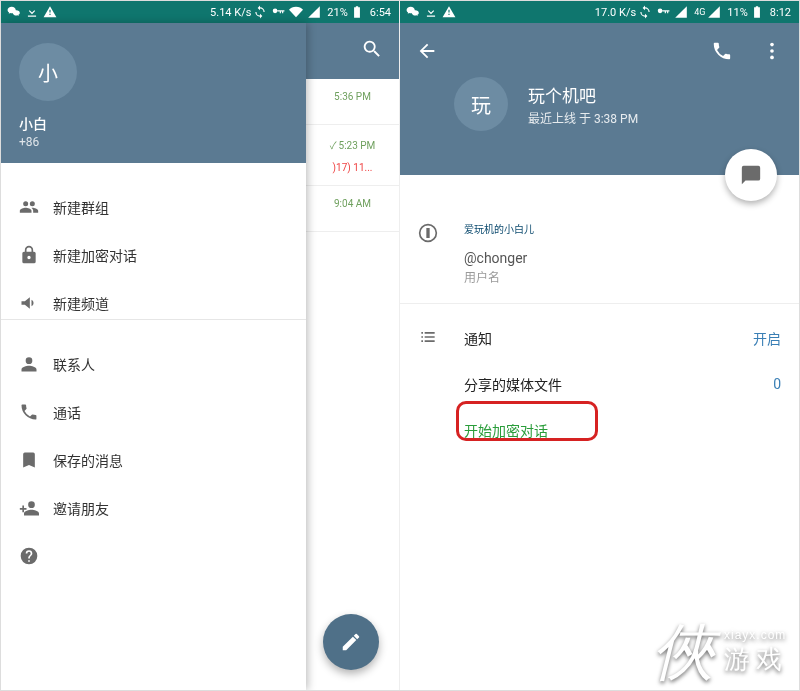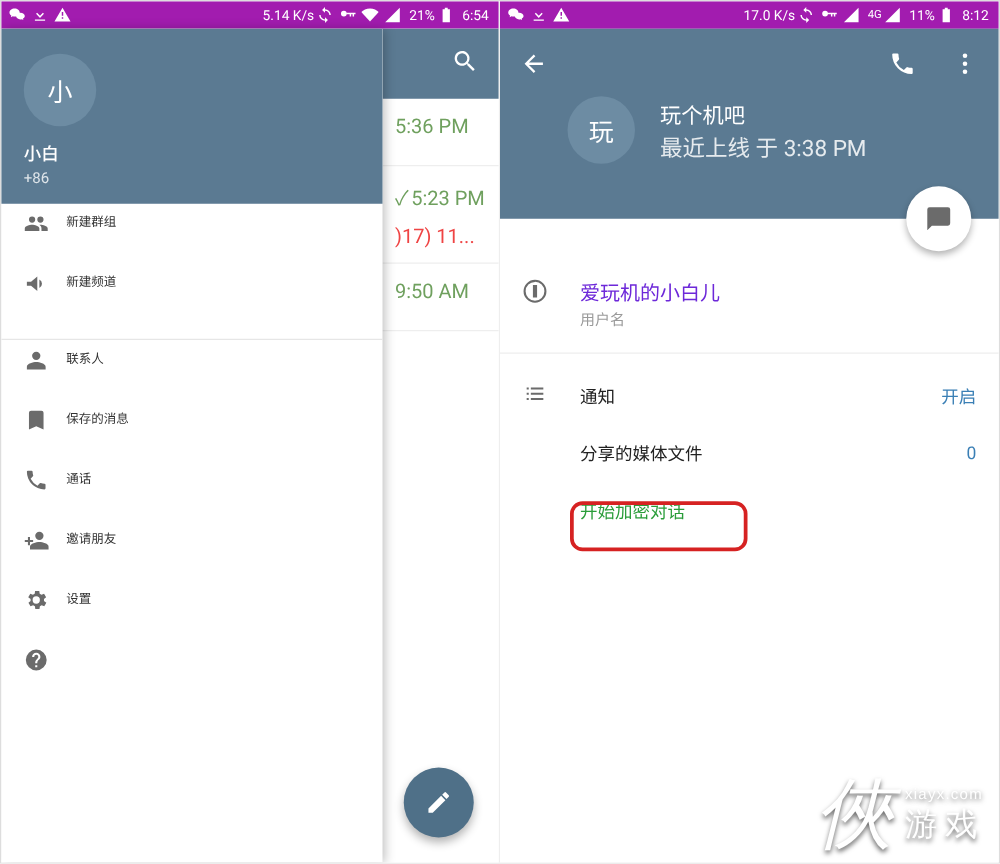--- a/index.html
+++ b/index.html
@@ -3,69 +3,69 @@
 <meta charset="utf-8">
 <style>
   * { box-sizing: border-box; margin: 0; padding: 0; }
   body { font-family: -apple-system, "Helvetica Neue", Roboto, "Noto Sans CJK SC", sans-serif; background: #fff; width: 800px; height: 691px; position: relative; overflow: hidden; }
   .container { display: flex; width: 800px; height: 691px; border: 1px solid #ddd; }
   .phone { position: relative; background: #fff; overflow: hidden; }
   .phone.left { width: 50%; border-right: 1px solid #eee; }
   .phone.right { width: 50%; }
 
   
-  .statusbar { height: 22px; background: #a21caf; color: #fff; display: flex; align-items: center; padding: 0 6px; font-size: 11px; }
+  .statusbar { height: 22px; background: #0f766e; color: #fff; display: flex; align-items: center; padding: 0 6px; font-size: 11px; }
   .statusbar .spacer { flex: 1; }
   .statusbar .ico { width: 14px; height: 14px; fill: #fff; margin-right: 4px; display: inline-block; vertical-align: middle; }
   .statusbar .txt { margin: 0 2px; }
 
   
   .drawer { width: 305px; background: #fff; position: relative; z-index: 2; height: calc(100% - 22px); box-shadow: 2px 0 8px rgba(0,0,0,.25); }
   .phone.left .behind { position: absolute; right: 0; top: 22px; width: calc(100% - 305px); height: calc(100% - 22px); background: #fff; }
   .behind .topbar { height: 56px; background: #5b7a92; display: flex; justify-content: flex-end; align-items: center; padding-right: 16px; }
   .behind .search-ico svg { width: 22px; height: 22px; fill: #fff; }
-  .behind .msg { padding: 12px 10px; border-bottom: 1px solid #eee; font-size: 16px; color: #7a7a7a; text-align: left; }
+  .behind .msg { padding: 12px 10px; border-bottom: 1px solid #eee; font-size: 10px; color: #7a7a7a; text-align: center; }
   .behind .msg .time { display: block; color: #6fa05e; margin-bottom: 10px; }
   .behind .msg .snippet { color: #ef4444; }
   .behind .check { color: #6fa05e; margin-right: 2px; }
   .behind .fab { position: absolute; right: 20px; bottom: 20px; width: 56px; height: 56px; border-radius: 50%; background: #4f7088; display: flex; align-items: center; justify-content: center; box-shadow: 0 4px 8px rgba(0,0,0,.3); }
   .behind .fab svg { width: 22px; height: 22px; fill: #fff; }
 
   .drawer-head { background: #5b7a92; color: #fff; padding: 20px 18px 14px; }
   .avatar-big { width: 58px; height: 58px; border-radius: 50%; background: #6d8ca3; display: flex; align-items: center; justify-content: center; font-size: 20px; color: #fff; margin-bottom: 12px; }
   .drawer-head .name { font-size: 14px; font-weight: 500; }
   .drawer-head .phonenum { font-size: 12px; opacity: .8; margin-top: 2px; }
 
   .menu { padding: 6px 0; }
-  .menu-item { display: flex; align-items: flex-start; height: 48px; padding: 0 18px; cursor: pointer; font-size: 10px; color: #333; }
+  .menu-item { display: flex; align-items: flex-end; height: 48px; padding: 0 18px; cursor: pointer; font-size: 14px; color: #333; }
   .menu-item .micon { width: 34px; display: flex; align-items: center; }
   .menu-item .micon svg { width: 20px; height: 20px; fill: #6b6b6b; }
   .menu-sep { height: 1px; background: #e6e6e6; margin: 6px 0; }
 
   .highlight-red { border: 3px solid #d62222; border-radius: 10px; position: absolute; pointer-events: none; }
 
   
   .right-head { background: #5b7a92; color: #fff; padding: 10px 16px 44px; position: relative; }
   .right-head .row1 { display: flex; align-items: center; height: 40px; }
   .right-head .back svg, .right-head .callico svg, .right-head .more svg { width: 22px; height: 22px; fill: #fff; }
   .right-head .row1 .spacer { flex: 1; }
   .right-head .callico { margin-right: 28px; }
   .right-head .row2 { display: flex; align-items: center; margin-top: 4px; padding-left: 38px; }
   .avatar-mid { width: 54px; height: 54px; border-radius: 50%; background: #6d8ca3; display: flex; align-items: center; justify-content: center; font-size: 20px; margin-right: 20px; }
   .right-head .title { font-size: 17px; font-weight: 400; }
-  .right-head .subtitle { font-size: 18px; opacity: .85; margin-top: 2px; }
+  .right-head .subtitle { font-size: 12px; opacity: .85; margin-top: 2px; }
   .right-head .chatfab { position: absolute; right: 22px; bottom: -26px; width: 52px; height: 52px; border-radius: 50%; background: #fff; box-shadow: 0 3px 6px rgba(0,0,0,.3); display: flex; align-items: center; justify-content: center; }
   .right-head .chatfab svg { width: 22px; height: 22px; fill: #6b6b6b; }
 
   .profile-body { padding: 46px 0 0; }
   .info-block { display: flex; padding: 0 18px; }
   .info-block .iicon { width: 46px; padding-top: 2px; }
   .info-block .iicon svg { width: 20px; height: 20px; fill: #6b6b6b; }
   .info-block .icontent { flex: 1; }
-  .info-line-primary { font-size: 16px; color: #6d28d9; }
+  .info-line-primary { font-size: 10px; color: #0c4a6e; }
   .info-line-secondary { font-size: 14px; color: #555; margin-top: 14px; }
   .info-line-label { font-size: 12px; color: #9a9a9a; margin-top: 2px; }
   .section-sep { height: 12px; border-top: 1px solid #eee; margin-top: 18px; }
 
   .row-item { display: flex; padding: 0 18px; align-items: center; height: 46px; font-size: 14px; color: #222; }
   .row-item .ricon { width: 46px; }
   .row-item .ricon svg { width: 20px; height: 20px; fill: #6b6b6b; }
   .row-item .rlabel { flex: 1; }
   .row-item .rval { color: #3a7fb5; }
   .row-item.green .rlabel { color: #2a9d3a; }
@@ -121,21 +121,21 @@
             </svg></span>
       </div>
       <div class="msg">
           <span class="time">5:36 PM</span>
         </div>
       <div class="msg">
         <span class="time"><span class="check">✓</span><span>5:23 PM</span></span>
         <span class="snippet">)17) 11...</span>
       </div>
       <div class="msg">
-          <span class="time">9:50 AM</span>
+          <span class="time">9:04 AM</span>
         </div>
       <div class="fab">
           <svg viewBox="0 0 24 24">
             <path d="M3 17.25V21h3.75L17.8 9.94l-3.75-3.75L3 17.25zM20.7 7.04a1 1 0 000-1.41l-2.34-2.34a1 1 0 00-1.41 0L15 5.24l3.75 3.75 1.95-1.95z"></path>
           </svg>
         </div>
     </div>
 
     <div class="drawer">
       <div class="drawer-head">
@@ -147,68 +147,68 @@
       </div>
       <div class="menu">
         <div class="menu-item">
           <span class="micon">
               <svg viewBox="0 0 24 24">
                 <path d="M16 11a3 3 0 100-6 3 3 0 000 6zM8 11a3 3 0 100-6 3 3 0 000 6zm0 2c-2.3 0-7 1.2-7 3.5V19h14v-2.5C15 14.2 10.3 13 8 13zm8 0c-.3 0-.6 0-1 .05 1.2.9 2 2 2 3.45V19h6v-2.5c0-2.3-4.7-3.5-7-3.5z"></path>
               </svg>
             </span>
           <span>新建群组</span>
         </div>
+        <div class="menu-item" style="position:relative">
+          <span class="micon">
+              <svg viewBox="0 0 24 24">
+                <path d="M18 8h-1V6a5 5 0 00-10 0v2H6a2 2 0 00-2 2v10a2 2 0 002 2h12a2 2 0 002-2V10a2 2 0 00-2-2zM9 6a3 3 0 016 0v2H9V6zm3 11a2 2 0 110-4 2 2 0 010 4z"></path>
+              </svg>
+            </span>
+          <span>新建加密对话</span>
+        </div>
         <div class="menu-item">
           <span class="micon">
               <svg viewBox="0 0 24 24">
                 <path d="M3 10v4h4l6 5V5L7 10H3zm14.5 2a4.5 4.5 0 00-2.5-4v8a4.5 4.5 0 002.5-4z"></path>
               </svg>
             </span>
           <span>新建频道</span>
         </div>
         <div class="menu-sep"></div>
         <div class="menu-item">
           <span class="micon">
               <svg viewBox="0 0 24 24">
                 <path d="M12 12a4 4 0 100-8 4 4 0 000 8zm0 2c-3 0-9 1.5-9 4.5V21h18v-2.5c0-3-6-4.5-9-4.5z"></path>
               </svg>
             </span>
           <span>联系人</span>
         </div>
         <div class="menu-item">
           <span class="micon">
               <svg viewBox="0 0 24 24">
+                <path d="M6.6 10.8a15 15 0 006.6 6.6l2.2-2.2a1 1 0 011-.25 11 11 0 003.5.56 1 1 0 011 1V20a1 1 0 01-1 1A17 17 0 013 4a1 1 0 011-1h3.5a1 1 0 011 1 11 11 0 00.56 3.5 1 1 0 01-.25 1L6.6 10.8z"></path>
+              </svg>
+            </span>
+          <span>通话</span>
+        </div>
+        <div class="menu-item">
+          <span class="micon">
+              <svg viewBox="0 0 24 24">
                 <path d="M17 3H7a2 2 0 00-2 2v16l7-3 7 3V5a2 2 0 00-2-2z"></path>
               </svg>
             </span>
           <span>保存的消息</span>
         </div>
         <div class="menu-item">
           <span class="micon">
               <svg viewBox="0 0 24 24">
-                <path d="M6.6 10.8a15 15 0 006.6 6.6l2.2-2.2a1 1 0 011-.25 11 11 0 003.5.56 1 1 0 011 1V20a1 1 0 01-1 1A17 17 0 013 4a1 1 0 011-1h3.5a1 1 0 011 1 11 11 0 00.56 3.5 1 1 0 01-.25 1L6.6 10.8z"></path>
-              </svg>
-            </span>
-          <span>通话</span>
-        </div>
-        <div class="menu-item">
-          <span class="micon">
-              <svg viewBox="0 0 24 24">
                 <path d="M15 12a4 4 0 100-8 4 4 0 000 8zm-9 0V9H4v3H1v2h3v3h2v-3h3v-2H6zm9 2c-3 0-9 1.5-9 4.5V21h18v-2.5c0-3-6-4.5-9-4.5z"></path>
               </svg>
             </span>
           <span>邀请朋友</span>
-        </div>
-        <div class="menu-item">
-          <span class="micon">
-              <svg viewBox="0 0 24 24">
-                <path d="M19.4 13a7.5 7.5 0 000-2l2.1-1.6-2-3.5-2.5 1a7.4 7.4 0 00-1.7-1l-.4-2.6h-4l-.4 2.6a7.4 7.4 0 00-1.7 1l-2.5-1-2 3.5L6.6 11a7.5 7.5 0 000 2l-2.1 1.6 2 3.5 2.5-1c.5.4 1.1.7 1.7 1l.4 2.6h4l.4-2.6c.6-.3 1.2-.6 1.7-1l2.5 1 2-3.5L19.4 13zM12 15.5A3.5 3.5 0 1112 8.5a3.5 3.5 0 010 7z"></path>
-              </svg>
-            </span>
-          <span>设置</span>
         </div>
         <div class="menu-item">
           <span class="micon">
               <svg viewBox="0 0 24 24">
                 <path d="M12 2a10 10 0 100 20 10 10 0 000-20zm1 17h-2v-2h2v2zm2.1-7.8l-.9.9c-.7.7-1.2 1.3-1.2 2.9h-2v-.5c0-1.1.5-2.1 1.2-2.8l1.2-1.3A2 2 0 0012 7a2 2 0 00-2 2H8a4 4 0 018 0c0 .9-.4 1.7-.9 2.2z"></path>
               </svg>
             </span>
         </div>
       </div>
     </div>
@@ -281,20 +281,21 @@
         </div>
     </div>
 
     <div class="profile-body">
       <div class="info-block">
         <div class="iicon"><svg viewBox="0 0 24 24">
               <path d="M12 2a10 10 0 100 20 10 10 0 000-20zm1 15h-2v-6h2v6zm0-8h-2V7h2v2z" fill="none" stroke="#6b6b6b" stroke-width="2"></path>
             </svg></div>
         <div class="icontent">
           <div class="info-line-primary">爱玩机的小白儿</div>
+          <div class="info-line-secondary">@chonger</div>
           <div class="info-line-label">用户名</div>
         </div>
       </div>
       <div class="section-sep"></div>
 
       <div class="row-item">
         <div class="ricon"><svg viewBox="0 0 24 24">
               <path d="M4 6h2v2H4zM8 6h12v2H8zM4 11h2v2H4zM8 11h12v2H8zM4 16h2v2H4zM8 16h12v2H8z"></path>
             </svg></div>
         <div class="rlabel">通知</div>

